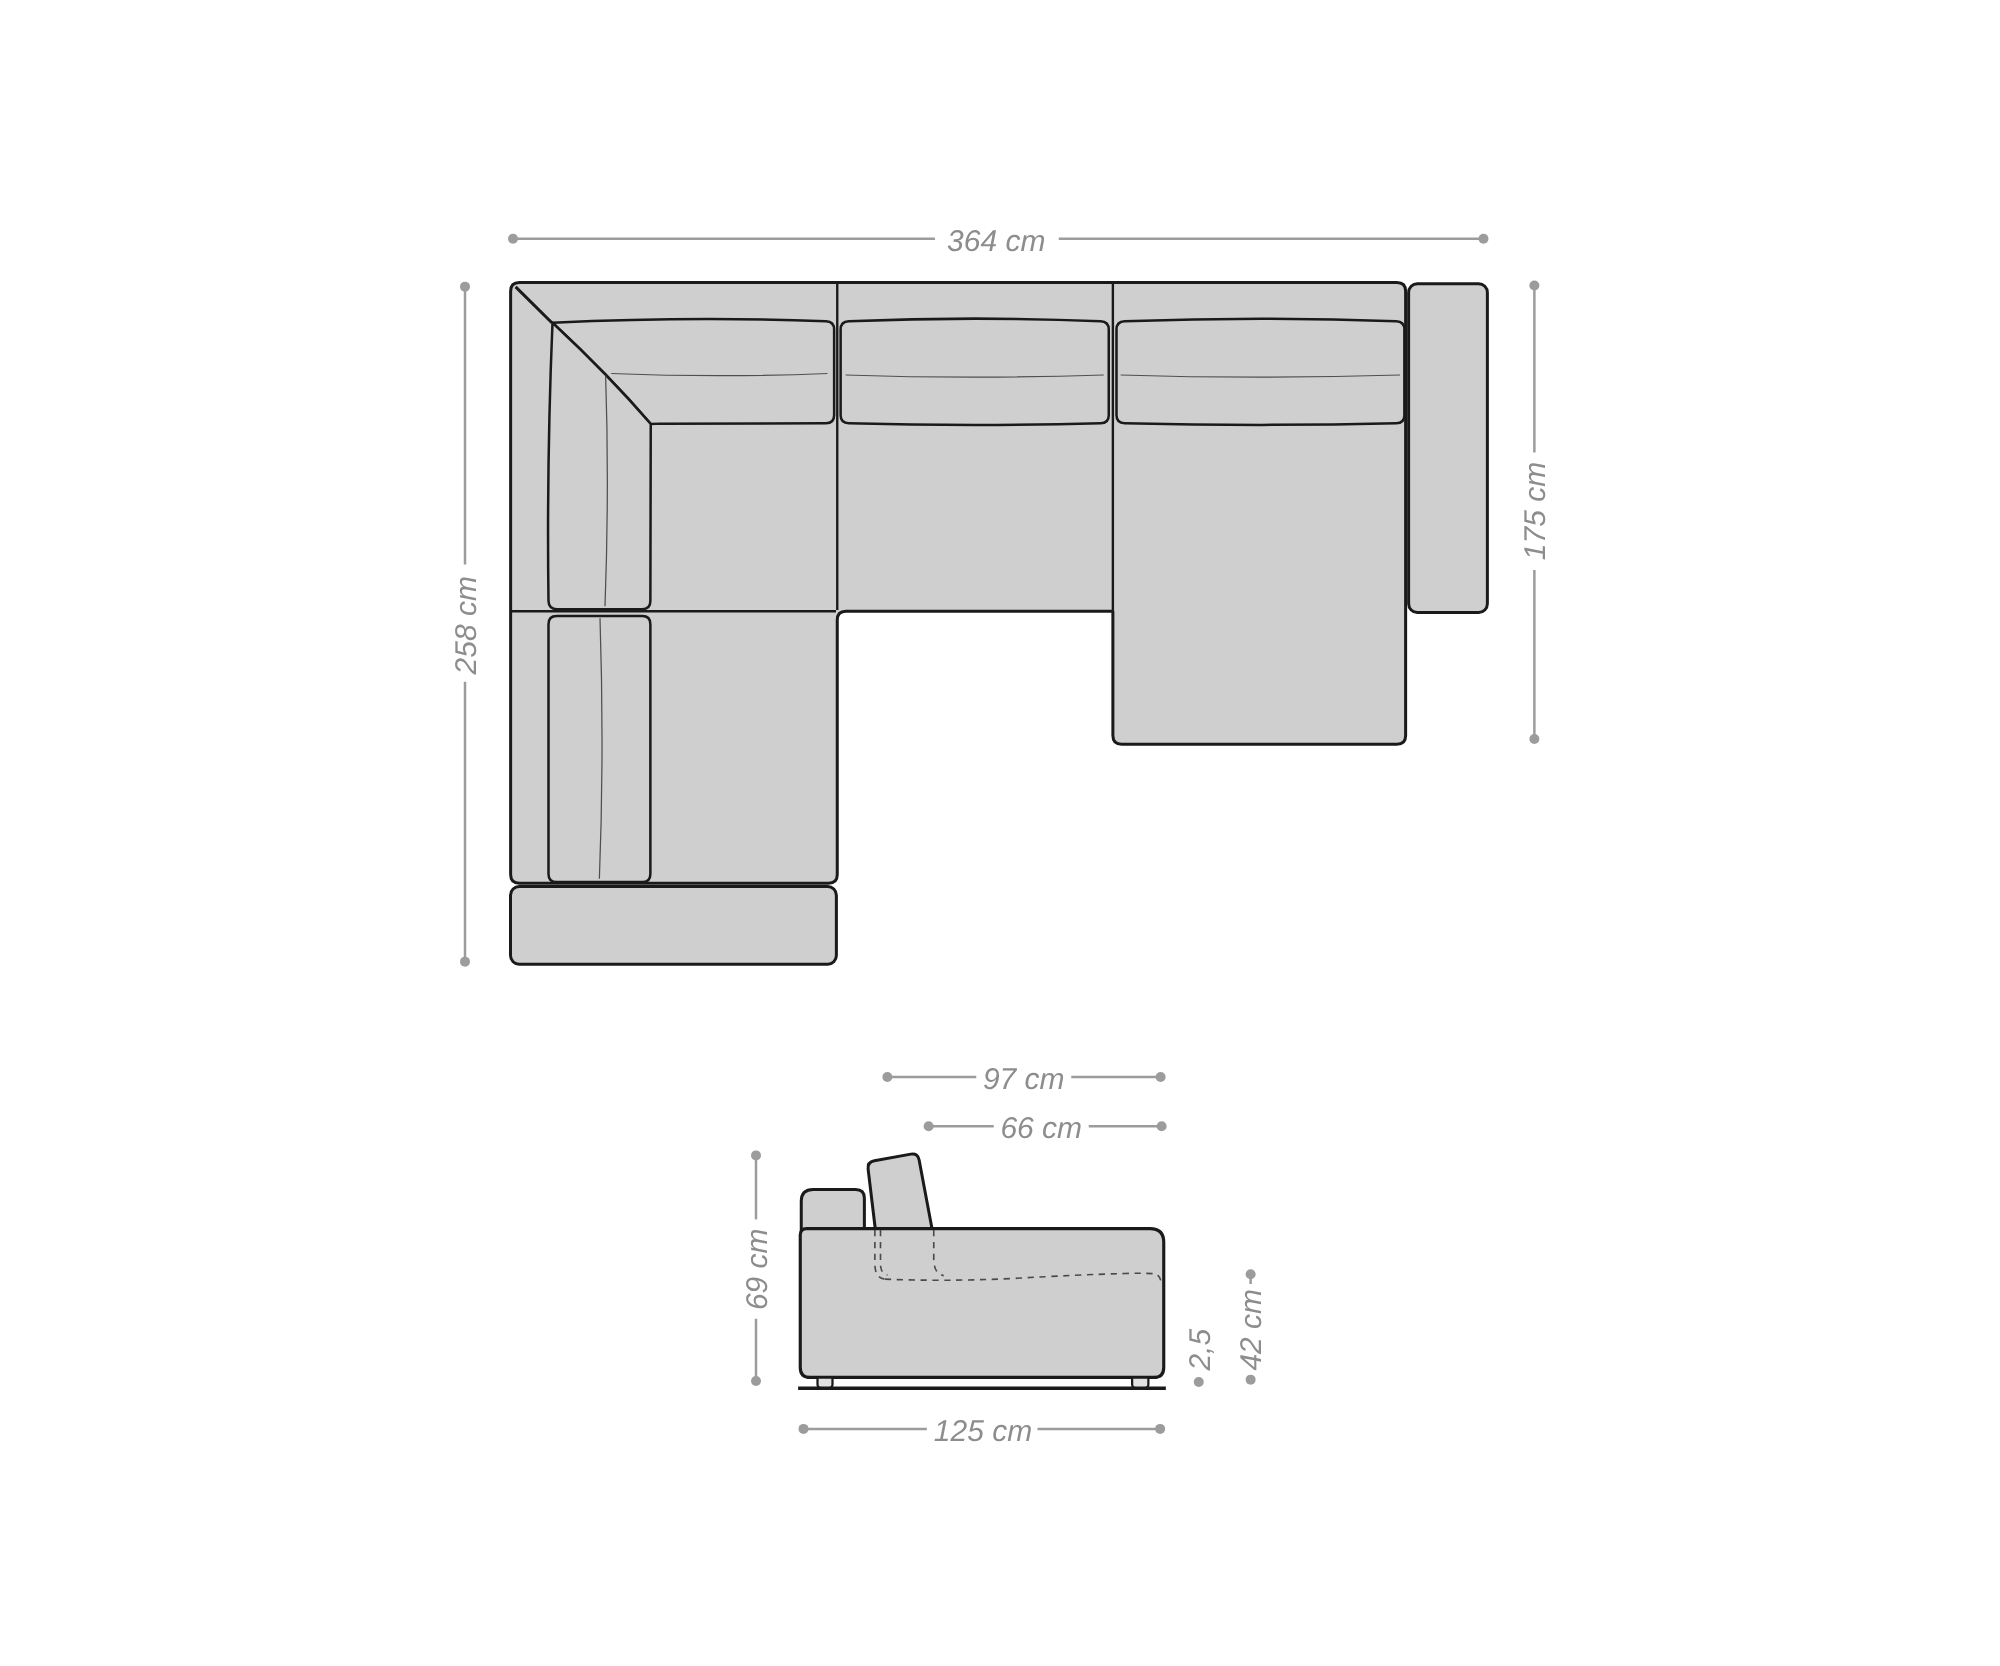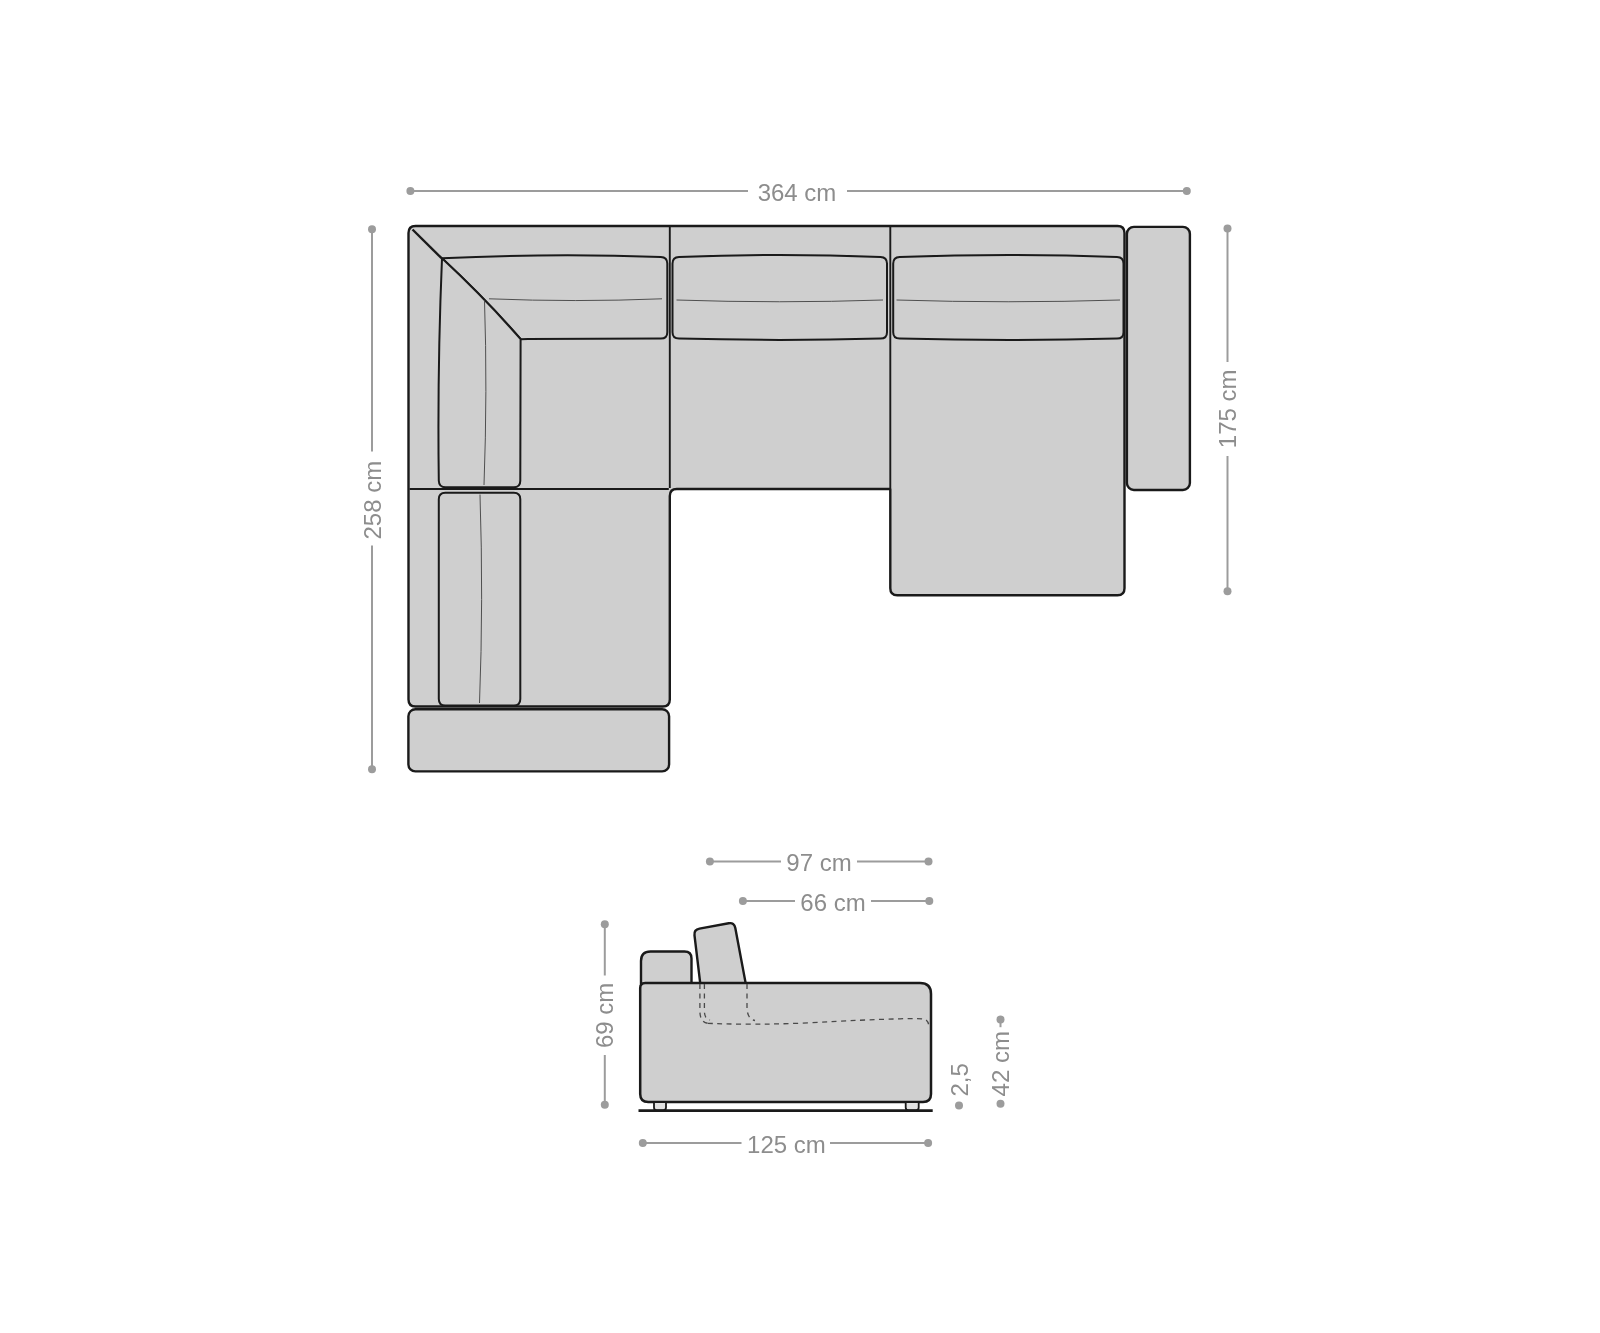--- a/index.html
+++ b/index.html
@@ -1,16 +1,16 @@
 <!DOCTYPE html>
 <html><head>
 <meta charset="utf-8">
 <style>
   html,body{margin:0;padding:0;background:#ffffff;}
-  .page{position:relative;width:1600px;height:1333px;background:#ffffff;overflow:hidden;}
+  .page{position:relative;width:1600px;height:1333px;background:#ffffff;overflow:hidden;font-style:italic;}
   svg{position:absolute;left:0;top:0;}
   text{font-family:"Liberation Sans", sans-serif;font-size:24px;fill:#8d8d8d;}
 </style>
 </head>
 <body>
 <div class="page">
 <svg width="1600" height="1333" viewBox="0 0 1600 1333">
 
   <path d="M 415.5,226 H 1117.5 Q 1124.5,226 1124.5,233 V 588.3 Q 1124.5,595.3 1117.5,595.3 H 897.3 Q 890.3,595.3 890.3,588.3 V 489 H 676.8 Q 669.8,489 669.8,496 V 699.5 Q 669.8,706.5 662.8,706.5 H 415.5 Q 408.5,706.5 408.5,699.5 V 233 Q 408.5,226 415.5,226 Z" fill="#cfcfcf" stroke="#1a1a1a" stroke-width="2.4" stroke-linejoin="round"></path>
 

